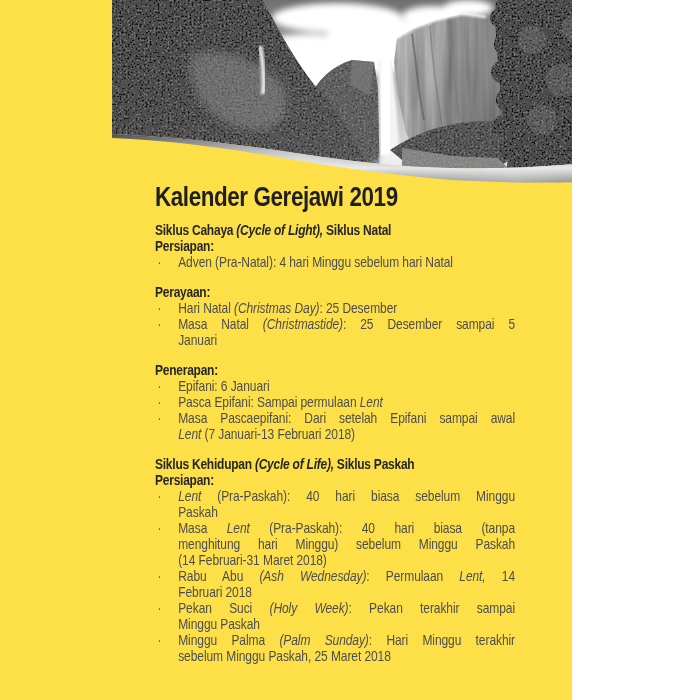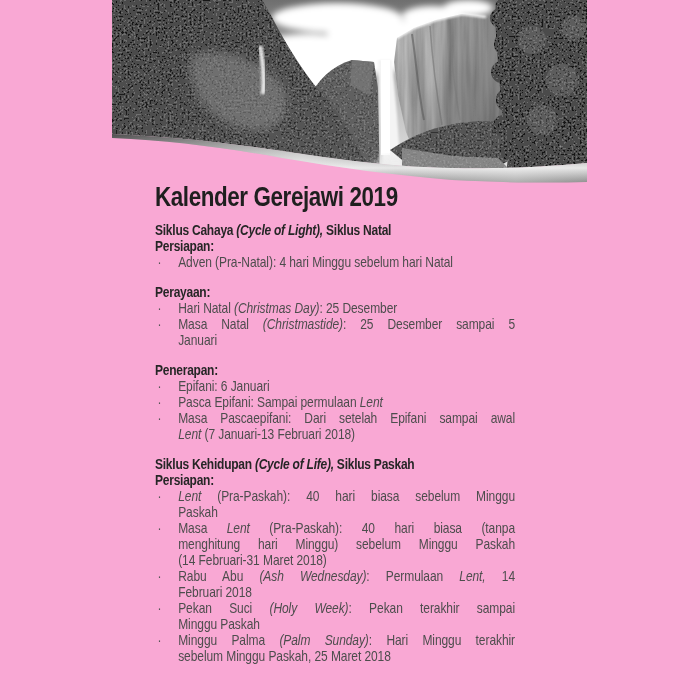--- a/index.html
+++ b/index.html
@@ -1,17 +1,17 @@
 <!DOCTYPE html>
 <html><head>
 <meta charset="utf-8">
 <style>
   html,body{margin:0;padding:0;background:#ffffff;}
   body{width:700px;height:700px;font-family:"Liberation Sans",sans-serif;}
-  .page{position:relative;width:700px;height:700px;background:#f9a8d4;overflow:hidden;}
+  .page{position:relative;width:572px;height:700px;background:#fde047;overflow:hidden;}
   .hero{position:absolute;left:112px;top:0;width:475px;height:190px;display:block;}
   .content{position:absolute;left:155px;top:182px;width:450px;
            transform:scaleX(0.8);transform-origin:0 0;color:#4d4d4d;}
   .title{font-size:28px;line-height:30px;font-weight:bold;color:#1f1f1f;
          letter-spacing:-0.5px;margin:0 0 10px 0;}
   .section{margin:0;}
   .section + .section{margin-top:14px;}
   .heading,.subheading{font-weight:bold;color:#262626;font-size:15px;line-height:16px;letter-spacing:-0.3px;}
   ul.bullets{margin:0;padding:0;list-style:none;}
   li.bullet{position:relative;padding-left:29px;margin:0;}

